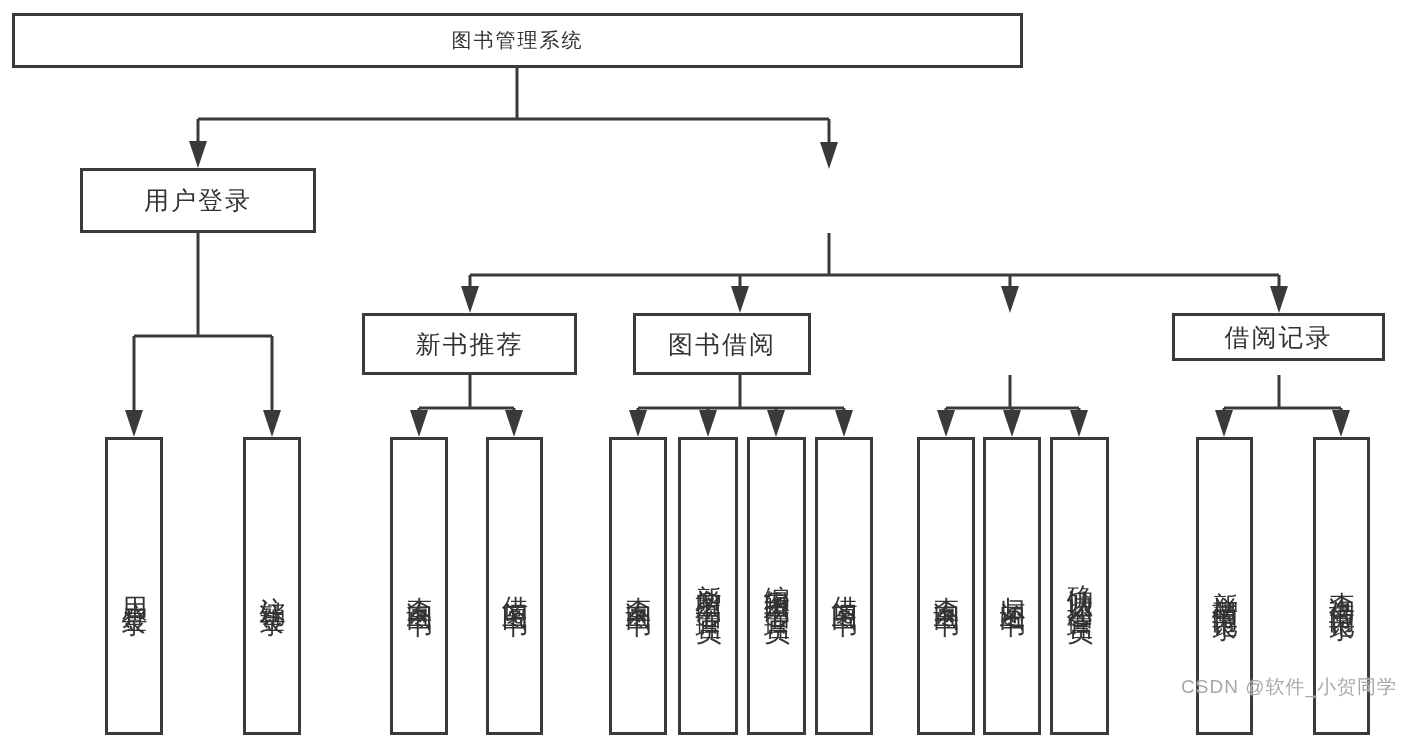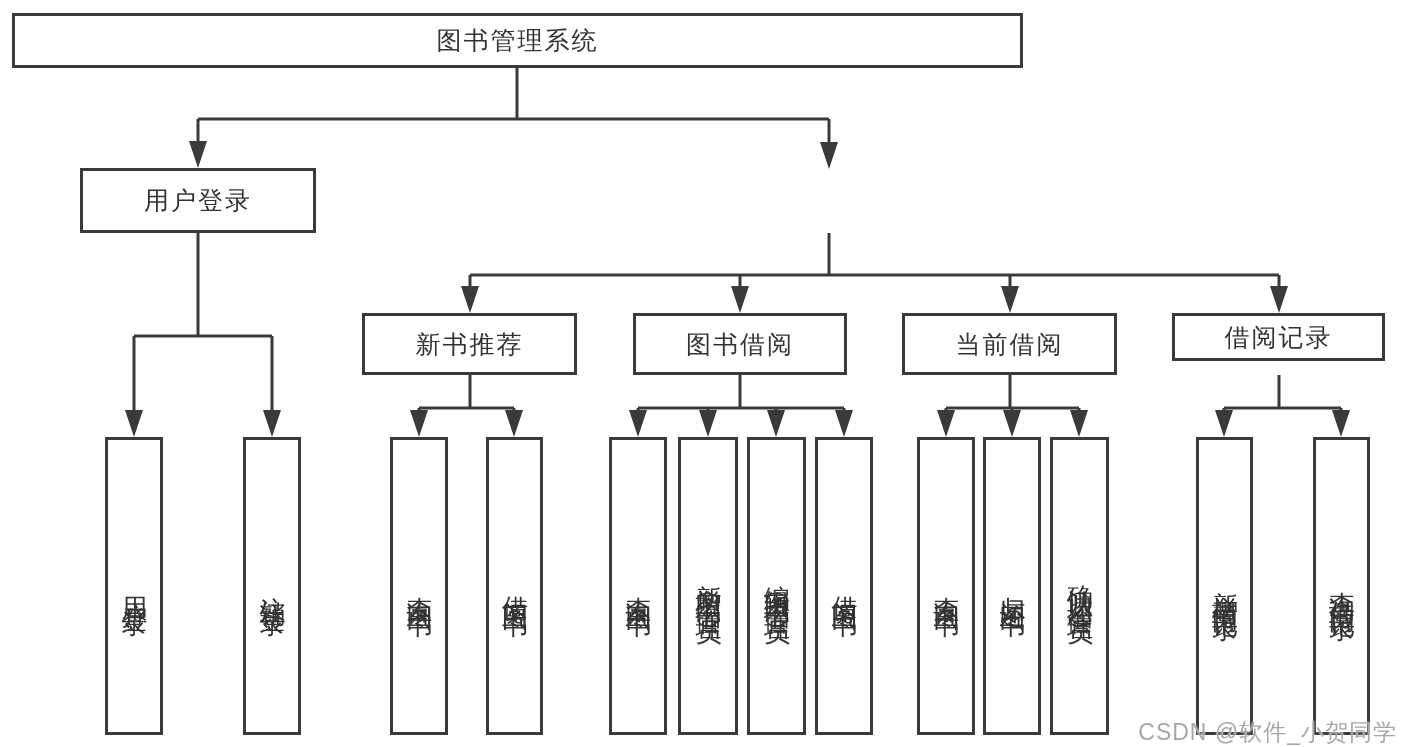--- a/index.html
+++ b/index.html
@@ -7,27 +7,27 @@
     position:relative;width:1405px;height:747px;background:#ffffff;overflow:hidden;
     font-family:"Liberation Sans","DejaVu Sans",sans-serif;color:#333333;
   }
   #wires{position:absolute;left:0;top:0;width:1405px;height:747px;}
   .box{
     position:absolute;box-sizing:border-box;background:#ffffff;
     border:3px solid #3a3a3a;display:flex;align-items:center;justify-content:center;
     color:#333333;
   }
   .h{font-size:25px;letter-spacing:2px;white-space:nowrap;}
-  .root{font-size:25px;}
+  .root{font-size:20px;}
   .v{
     writing-mode:vertical-rl;text-orientation:mixed;
     font-size:26px;letter-spacing:5px;line-height:1.15;
   }
   .watermark{
-    position:absolute;top:717px;right:8px;font-size:23px;letter-spacing:1px;
+    position:absolute;top:674px;right:8px;font-size:19px;letter-spacing:1px;
     color:#a7a7a7;text-shadow:0 0 2px #ffffff;white-space:nowrap;z-index:5;
   }
 </style>
 </head>
 <body>
 
 <div id="canvas">
 
   <svg id="wires" viewBox="0 0 1405 747">
     <g stroke="#3a3a3a" stroke-width="3" fill="none">
@@ -93,22 +93,21 @@
       <polygon points="1215,410 1233,410 1224,437"></polygon>
       <polygon points="1332,410 1350,410 1341,437"></polygon>
     </g>
   </svg>
 
   <div class="box h root" style="left:12px;top:13px;width:1011px;height:55px">图书管理系统</div>
 
   <div class="box h" style="left:80px;top:168px;width:236px;height:65px">用户登录</div>
 
   <div class="box h" style="left:362px;top:313px;width:215px;height:62px">新书推荐</div>
-  <div class="box h" style="left:633px;top:313px;width:214px;height:62px">图书借阅</div>
-  <div class="box h" style="left:902px;top:313px;width:215px;height:62px">当前借阅</div>
+  <div class="box h" style="left:633px;top:313px;width:178px;height:62px">图书借阅</div>
   <div class="box h" style="left:1172px;top:313px;width:213px;height:48px">借阅记录</div>
 
   <div class="box v" style="left:105px;top:437px;width:58px;height:298px">用户登录</div>
   <div class="box v" style="left:243px;top:437px;width:58px;height:298px">注销登录</div>
 
   <div class="box v" style="left:390px;top:437px;width:58px;height:298px">查询图书</div>
   <div class="box v" style="left:486px;top:437px;width:57px;height:298px">借阅图书</div>
 
   <div class="box v" style="left:609px;top:437px;width:58px;height:298px">查询图书</div>
   <div class="box v" style="left:678px;top:437px;width:60px;height:298px">新增图书（管理员）</div>

